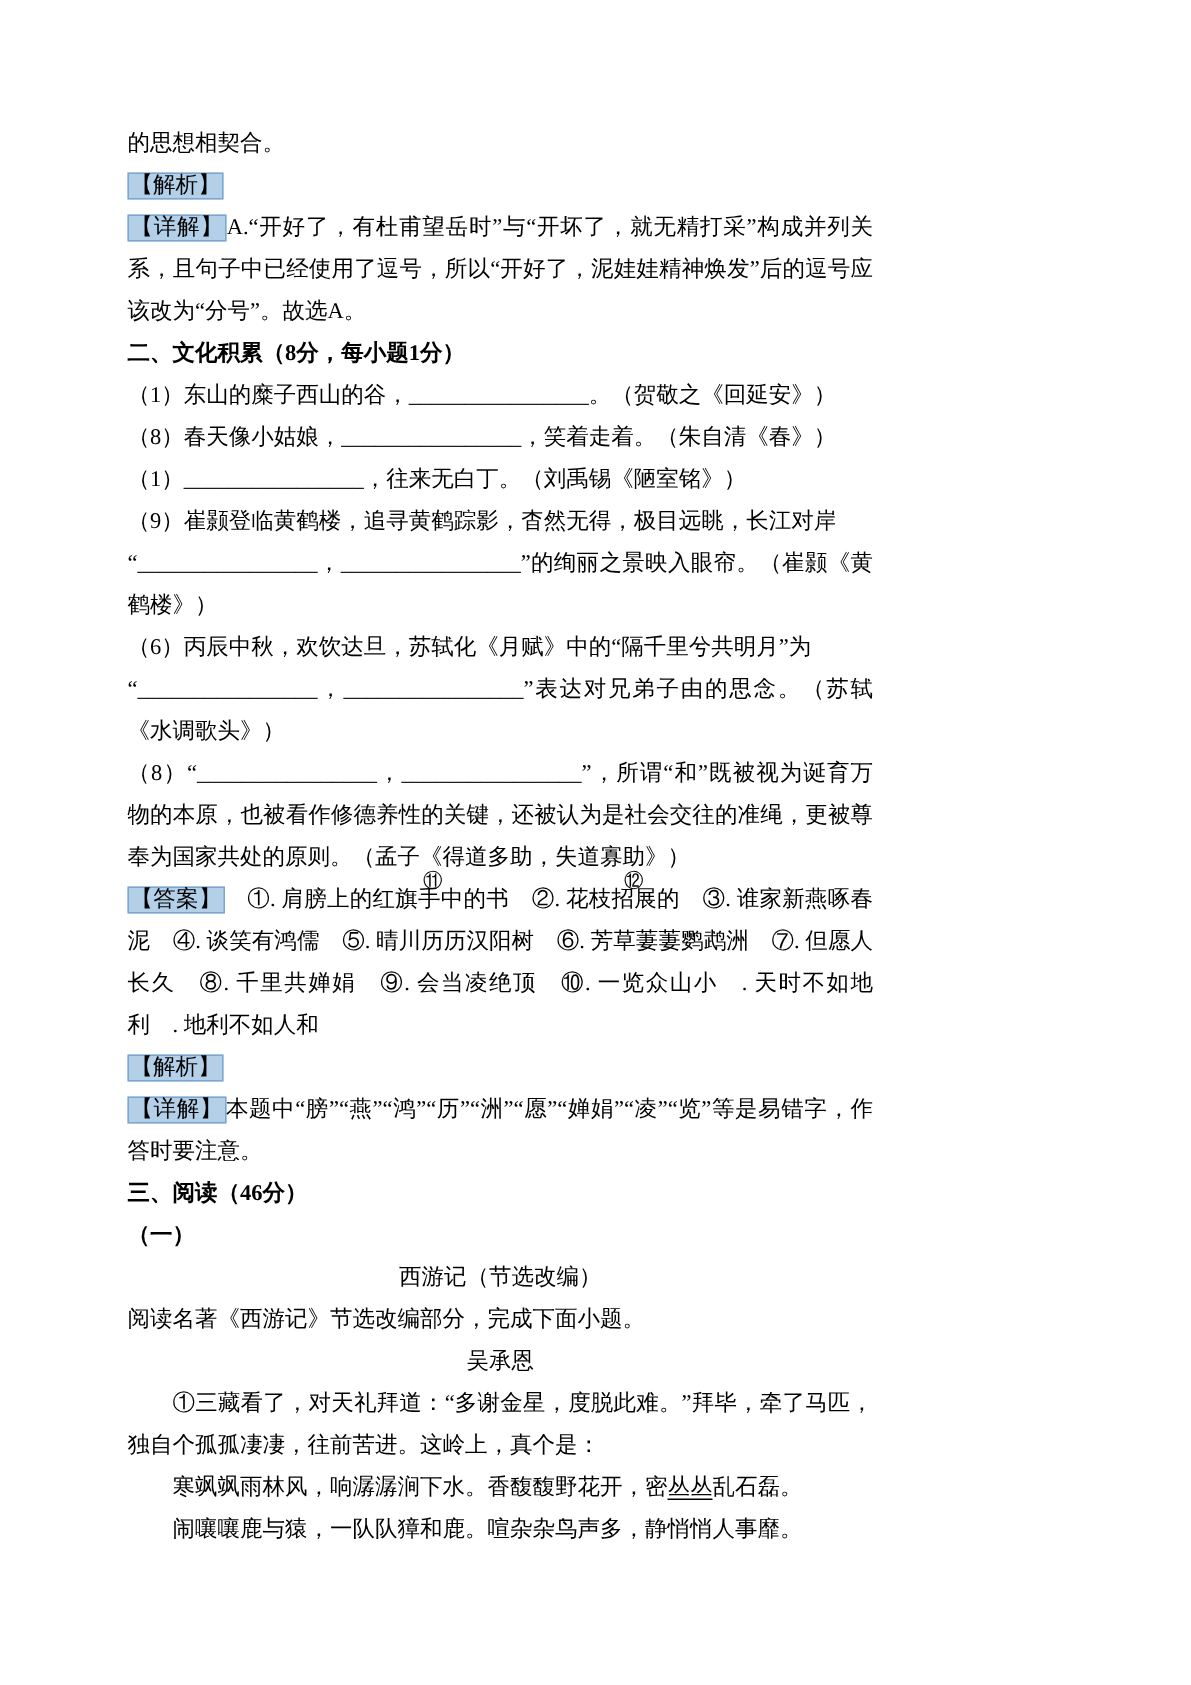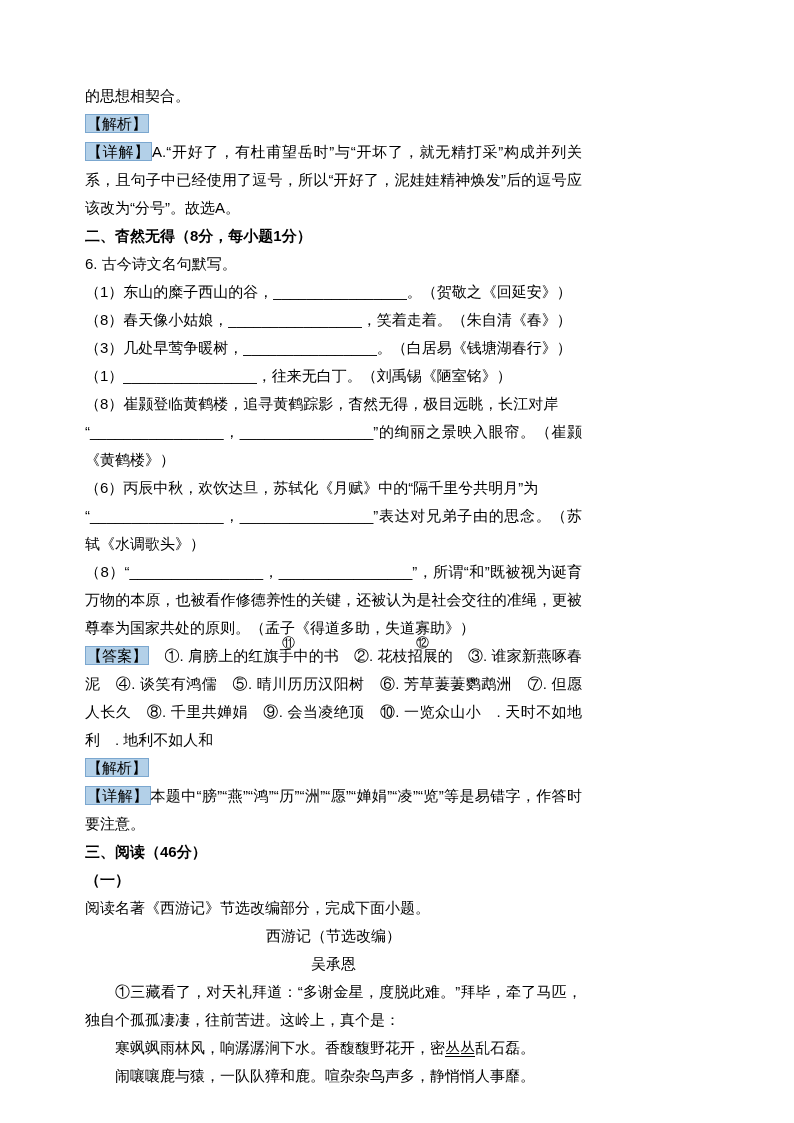--- a/index.html
+++ b/index.html
@@ -10,21 +10,21 @@
     --page-bg:#ffffff;
   }
   html,body{margin:0;padding:0;background:#ffffff;}
   .page{
     position:relative;
     width:667px;height:1123px;
     box-sizing:border-box;
     padding:82px 85px 0 85px;
     background:var(--page-bg);
     color:var(--text);
-    font-family:Liberation Sans, sans-serif;
+    font-family:Liberation Serif, serif;
     font-size:15px;
     overflow:hidden;
   }
   .ln{
     margin:0;
     line-height:28px;
     text-align:justify;
     white-space:pre-wrap;
   }
   .h{font-weight:bold;}
@@ -50,47 +50,45 @@
 
 <div class="page">
 
   <p class="ln">的思想相契合。</p>
 
 
   <p class="ln"><span class="tag">【解析】</span></p>
 
   <p class="ln"><span class="tag">【详解】</span><span>A.“开好了，有杜甫望岳时”与“开坏了，就无精打采”构成并列关系，且句子中已经使用了逗号，所以“开好了，泥娃娃精神焕发”后的逗号应该改为“分号”。故选A。</span></p>
 
-  <p class="ln h">二、杳然无得（8分，每小题1分）</p>
+  <p class="ln h">二、文化积累（8分，每小题1分）</p>
 
-  <p class="ln">6. 古今诗文名句默写。</p>
 
   <p class="ln">（1）东山的糜子西山的谷，________________。（贺敬之《回延安》）</p>
   <p class="ln">（8）春天像小姑娘，________________，笑着走着。（朱自清《春》）</p>
-  <p class="ln">（3）几处早莺争暖树，________________。（白居易《钱塘湖春行》）</p>
   <p class="ln">（1）________________，往来无白丁。（刘禹锡《陋室铭》）</p>
-  <p class="ln">（8）崔颢登临黄鹤楼，追寻黄鹤踪影，杳然无得，极目远眺，长江对岸
+  <p class="ln">（9）崔颢登临黄鹤楼，追寻黄鹤踪影，杳然无得，极目远眺，长江对岸
 “________________，________________”的绚丽之景映入眼帘。（崔颢《黄鹤楼》）</p>
   <p class="ln">（6）丙辰中秋，欢饮达旦，苏轼化《月赋》中的“隔千里兮共明月”为
 “________________，________________”表达对兄弟子由的思念。（苏轼《水调歌头》）</p>
   <p class="ln">（8）“________________，________________”，所谓“和”既被视为诞育万物的本原，也被看作修德养性的关键，还被认为是社会交往的准绳，更被尊奉为国家共处的原则。（孟子《得道多助，失道寡助》）</p>
 
   <p class="ln rel"><span class="tag">【答案】</span><span id="q6-segs">　①. 肩膀上的红旗手中的书　②. 花枝招展的　③. 谁家新燕啄春泥　④. 谈笑有鸿儒　⑤. 晴川历历汉阳树　⑥. 芳草萋萋鹦鹉洲　⑦. 但愿人长久　⑧. 千里共婵娟　⑨. 会当凌绝顶　⑩. 一览众山小　. 天时不如地利　. 地利不如人和</span><span class="stray stray-1">⑪</span><span class="stray stray-2">⑫</span></p>
 
   <p class="ln"><span class="tag">【解析】</span></p>
 
   <p class="ln"><span class="tag">【详解】</span><span>本题中“膀”“燕”“鸿”“历”“洲”“愿”“婵娟”“凌”“览”等是易错字，作答时要注意。</span></p>
 
   <p class="ln h">三、阅读（46分）</p>
 
   <p class="ln h">（一）</p>
 
+  <p class="ln center">西游记（节选改编）</p>
+
   <p class="ln">阅读名著《西游记》节选改编部分，完成下面小题。</p>
-
-  <p class="ln center">西游记（节选改编）</p>
 
   <p class="ln center">吴承恩</p>
 
   <p class="ln indent">①三藏看了，对天礼拜道：“多谢金星，度脱此难。”拜毕，牵了马匹，独自个孤孤凄凄，往前苦进。这岭上，真个是：</p>
 
   <p class="ln indent"><span>寒飒飒雨林风，响潺潺涧下水。香馥馥野花开，密</span><span class="ul">丛丛</span><span>乱石磊。</span></p>
 
   <p class="ln indent">闹嚷嚷鹿与猿，一队队獐和鹿。喧杂杂鸟声多，静悄悄人事靡。</p>
 
 </div>

